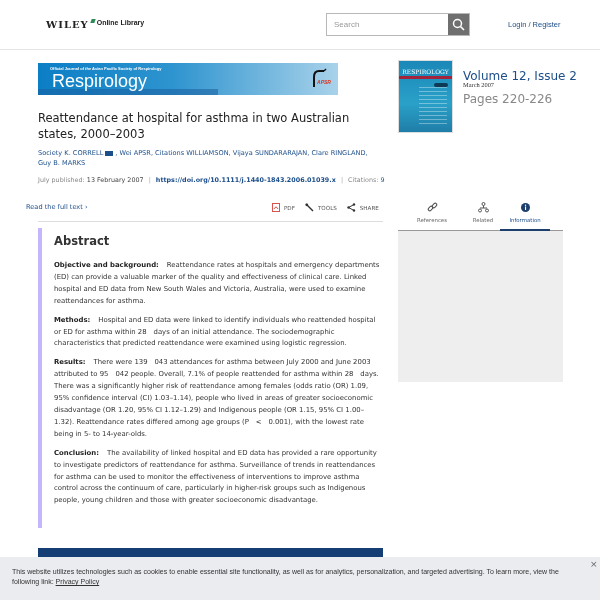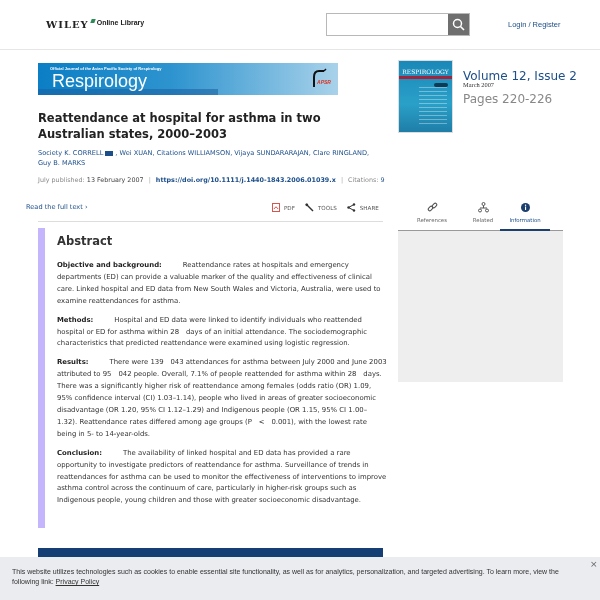--- a/index.html
+++ b/index.html
@@ -20,21 +20,21 @@
 
     
     .banner { position: absolute; left: 38px; top: 63px; width: 300px; height: 32px; background: linear-gradient(90deg, #0b7ec5 0%, #2e94cf 45%, #a9d2ea 100%); overflow: hidden; }
     .banner-strip { position: absolute; left: 0; bottom: 0; width: 180px; height: 6px; background: #1b5f9e; opacity: .55; }
     .banner-sub { position: absolute; left: 12px; top: 3px; font-family: "Liberation Sans", sans-serif; font-size: 4px; color: #fff; font-weight: bold; }
     .banner-title { position: absolute; left: 14px; top: 8px; font-family: "Liberation Sans", sans-serif; font-size: 18px; color: #fff; }
     .banner-apsr { position: absolute; right: 6px; top: 5px; width: 22px; height: 22px; }
     .banner-apsr-text { position: absolute; right: 7px; top: 16px; font-family: "Liberation Sans", sans-serif; font-size: 5px; color: #d32; font-weight: bold; font-style: italic; }
 
     
-    .article-title { position: absolute; left: 38px; top: 110px; width: 350px; font-family: "DejaVu Sans", sans-serif; font-size: 11.5px; font-weight: bold; line-height: 16px; color: #222; }
+    .article-title { position: absolute; left: 38px; top: 110px; width: 350px; font-family: "DejaVu Sans", sans-serif; font-size: 11.5px; font-weight: normal; line-height: 16px; color: #222; }
     .authors { position: absolute; left: 38px; top: 148px; width: 340px; font-family: "DejaVu Sans", sans-serif; font-size: 6.6px; line-height: 10px; color: #1c4e8a; }
     .authors a { color: #1c4e8a; text-decoration: none; }
     .mail-icon { display: inline-block; width: 8px; height: 5px; background: #1c4e8a; margin: 0 2px; vertical-align: middle; position: relative; }
     .pubinfo { position: absolute; left: 38px; top: 176px; font-family: "DejaVu Sans", sans-serif; font-size: 6.4px; color: #888; white-space: nowrap; }
     .pubinfo .val { color: #444; text-align: center; }
     .pubinfo .doi { color: #1c4e8a; font-weight: bold; text-decoration: none; }
     .pubinfo .sep { color: #aaa; margin: 0 3px; }
 
     
     .cover { position: absolute; left: 398px; top: 60px; width: 55px; height: 73px; background: linear-gradient(180deg, #1a88b8 0%, #2aa0c8 60%, #1f7ea8 100%); border: 1px solid #ddd; }
@@ -59,43 +59,44 @@
     .tab { width: 50px; margin-right: 0; display: flex; flex-direction: column; align-items: center; justify-content: flex-start; font-family: "DejaVu Sans", sans-serif; font-size: 5.4px; color: #666; cursor: pointer; position: relative; padding-top: 2px; }
     .tab:nth-child(1) { width: 68px; }
     .tab:nth-child(2) { width: 34px; }
     .tab:nth-child(3) { width: 50px; }
     .tab svg { margin-bottom: 4px; }
     .tab.active { color: #1c4e8a; }
     .tab.active::after { content: ""; position: absolute; left: 0; right: 0; bottom: -1px; height: 2px; background: #1c3f6e; }
     .side-panel { position: absolute; left: 398px; top: 231px; width: 165px; height: 151px; background: #eeeeee; }
 
     
-    .abstract { position: absolute; left: 38px; top: 228px; width: 345px; height: 300px; border-left: 7px solid #c4b5fd; }
+    .abstract { position: absolute; left: 38px; top: 228px; width: 345px; height: 300px; border-left: 4px solid #c4b5fd; }
     .abs-heading { position: absolute; left: 12px; top: 6px; font-family: "DejaVu Sans", sans-serif; font-size: 11.5px; color: #333; }
     .abs-sections { position: absolute; left: 12px; top: 32px; width: 330px; font-family: "DejaVu Sans", sans-serif; font-size: 6.9px; line-height: 11.9px; color: #333; }
     .abs-p { margin-bottom: 7px; }
-    .abs-label { font-weight: bold; color: #222; margin-right: 21px; }
+    .abs-label { font-weight: bold; color: #222; margin-right: 8px; }
     .blue-bar { position: absolute; left: 38px; top: 548px; width: 345px; height: 12px; background: #153e75; }
 
     
     .cookie { position: absolute; left: 0; top: 557px; width: 600px; height: 43px; background: #ebecf0; }
     .cookie-text { position: absolute; left: 12px; top: 10px; width: 575px; font-family: "Liberation Sans", sans-serif; font-size: 7px; line-height: 10px; color: #333; }
     .cookie-text a { color: #333; text-decoration: underline; }
     .cookie-close { position: absolute; left: 590px; top: 2px; width: 10px; height: 10px; cursor: pointer; font-family: "DejaVu Sans", sans-serif; font-size: 9px; color: #666; line-height: 10px; }
   </style>
 </head>
 <body>
 
 <div class="header">
   <a class="logo">
     <span class="logo-wiley">WILEY</span>
     <span class="logo-dot"></span>
     <span class="logo-ol">Online Library</span>
   </a>
   <div class="search-box">
+    <input class="search-input" type="text" placeholder="Search" style="">
     <div class="search-btn">
       <svg width="13" height="13" viewBox="0 0 13 13">
         <circle cx="5.5" cy="5.5" r="4" stroke="#fff" stroke-width="1.5" fill="none"></circle>
         <line x1="8.5" y1="8.5" x2="12" y2="12" stroke="#fff" stroke-width="1.6"></line>
       </svg>
     </div>
   </div>
   <a class="login-link">Login / Register</a>
 </div>
 
@@ -105,21 +106,21 @@
   <div class="banner-title">Respirology</div>
   <svg class="banner-apsr" viewBox="0 0 22 22">
     <path d="M14 3 L9 3 Q4 3 4 9 L4 19" stroke="#111" stroke-width="2" fill="none"></path>
     <path d="M14 3 L16 1" stroke="#111" stroke-width="1.5"></path>
   </svg>
   <span class="banner-apsr-text">APSR</span>
 </div>
 
 <h1 class="article-title">Reattendance at hospital for asthma in two Australian states, 2000–2003</h1>
 <div class="authors">
-  <a>Society K. CORRELL</a><span class="mail-icon"></span>, <a>Wei XUAN</a>, <a>Citations WILLIAMSON</a>, <a>Vijaya SUNDARARAJAN</a>, <a>Clare RINGLAND</a>,<br><a>Guy B. MARKS</a>
+  <a>Society K. CORRELL</a><span class="mail-icon"></span>, <a>Wei APSR</a>, <a>Citations WILLIAMSON</a>, <a>Vijaya SUNDARARAJAN</a>, <a>Clare RINGLAND</a>,<br><a>Guy B. MARKS</a>
 </div>
 <div class="pubinfo">
   <span>July published:</span>
   <span class="val">13 February 2007</span>
   <span class="sep">|</span>
   <a class="doi">https://doi.org/10.1111/j.1440-1843.2006.01039.x</a>
   <span class="sep">|</span>
   <span>Citations:</span>
   <a class="doi" style="font-weight:normal">9</a>
 </div>

